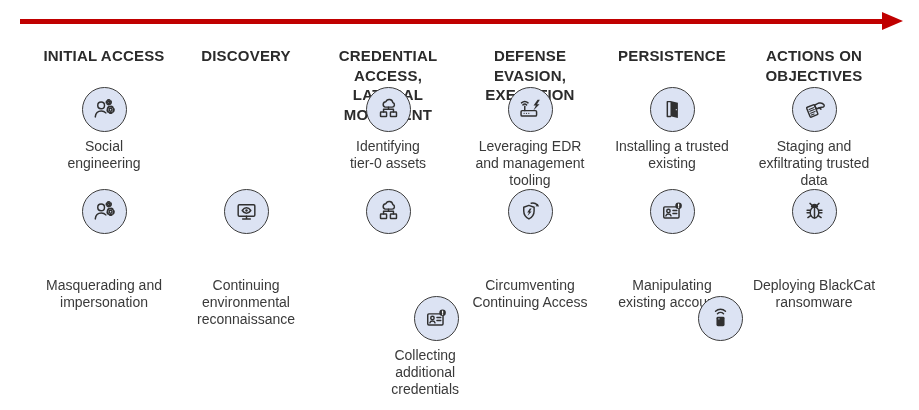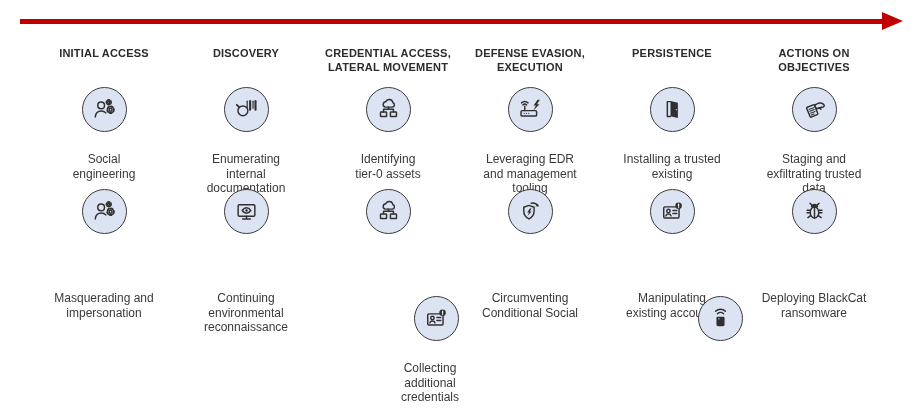--- a/index.html
+++ b/index.html
@@ -21,39 +21,39 @@
     border-bottom:9.5px solid transparent;
     border-left:21px solid #c00000;
   }
   .columns {
     position:absolute; left:33px; top:46px;
     display:grid;
     grid-template-columns:repeat(6,142px);
   }
   .column { position:relative; height:362px; text-align:center; }
   .stage-header {
-    font-size:11px; font-weight:bold; color:#2b2b2b;
+    font-size:15px; font-weight:bold; color:#2b2b2b;
     line-height:1.3; letter-spacing:.2px; white-space:pre-line;
   }
   .item {
     position:absolute; left:0; width:142px;
     display:flex; flex-direction:column; align-items:center;
   }
   .item.row-1 { top:41px; }
   .item.row-2 { top:143px;gap:37px; }
   .item.row-3 { top:250px;align-items:flex-end; }
   .icon-circle {
     width:45px; height:45px; border-radius:50%;
     border:1.6px solid #3c3c3c;
     display:flex; align-items:center; justify-content:center;
     box-sizing:border-box;
   }
   .icon-circle svg { display:block; }
   .item-label {
-    margin-top:20px; font-size:12px; color:#3a3a3a;
+    margin-top:6px; font-size:14px; color:#3a3a3a;
     line-height:1.22; white-space:pre-line;
   }
 </style>
 </head>
 <body>
 
 <div class="arrow-line" style="background: rgb(192, 0, 0);"></div>
 <div class="arrow-head" style="border-left-color: rgb(192, 0, 0);"></div>
 <div class="columns">
     <div class="column">
@@ -82,35 +82,20 @@
             <circle cx="17.4" cy="12.2" r="1.3"></circle>
             <circle cx="17.4" cy="12.2" r="2.9" stroke-width="1.7" stroke-dasharray="1.9 1.5"></circle>
           </svg>
         </div>
         <div class="item-label">Masquerading and
 impersonation</div>
       </div>
     </div>
     <div class="column">
       <div class="stage-header">DISCOVERY</div>
-      <div class="item row-1">
-        <div class="icon-circle" style="background: rgb(220, 227, 243);">
-          <svg width="27" height="27" viewBox="0 0 24 24" fill="none" stroke="#303030" stroke-width="1.3" stroke-linecap="round" stroke-linejoin="round">
-            <path d="M12.6 4.6 v6.2" stroke-width="1.1"></path>
-            <path d="M15.2 4.6 v7.6" stroke-width="1.9"></path>
-            <path d="M17.8 4.6 v6.2" stroke-width="1.1"></path>
-            <path d="M20 4.6 v7.6" stroke-width="1.9"></path>
-            <circle cx="8.8" cy="13.2" r="4.4"></circle>
-            <path d="M5.7 10.1 L3.4 7.8" stroke-width="1.6"></path>
-          </svg>
-        </div>
-        <div class="item-label">Enumerating
-internal
-documentation</div>
-      </div>
       <div class="item row-2">
         <div class="icon-circle" style="background: rgb(220, 227, 243);">
           <svg width="27" height="27" viewBox="0 0 24 24" fill="none" stroke="#303030" stroke-width="1.3" stroke-linecap="round" stroke-linejoin="round">
             <rect x="4.6" y="6" width="14.8" height="10.2" rx="1.1"></rect>
             <path d="M12 16.2 v2 M8.6 18.7 h6.8"></path>
             <path d="M8.2 11.1 c1.1-1.7 2.4-2.5 3.8-2.5 s2.7 .8 3.8 2.5 c-1.1 1.7-2.4 2.5-3.8 2.5 s-2.7-.8-3.8-2.5 z"></path>
             <circle cx="12" cy="11.1" r="1.1" fill="#303030" stroke="none"></circle>
           </svg>
         </div>
         <div class="item-label">Continuing
@@ -183,21 +168,21 @@
       <div class="item row-2">
         <div class="icon-circle" style="background: rgb(220, 227, 243);">
           <svg width="27" height="27" viewBox="0 0 24 24" fill="none" stroke="#303030" stroke-width="1.3" stroke-linecap="round" stroke-linejoin="round">
             <path d="M10.6 6.6 L6 8.2 v3.4 c0 3.7 2 5.7 4.6 7 c2.6-1.3 4.6-3.3 4.6-7 V8.2 Z"></path>
             <path d="M11.4 9.4 l-2.3 3.4 h1.6 l-1.4 3.1 l3.7-4 h-1.6 l1.6-2.5 z" fill="#303030" stroke="none"></path>
             <path d="M12.6 4.6 a5.6 5.6 0 0 1 5.4 1.5"></path>
             <path d="M19.6 7.6 l-3.2-.3 2.1-2.2 z" fill="#303030" stroke="none"></path>
           </svg>
         </div>
         <div class="item-label">Circumventing
-Conditional Social</div>
+Continuing Access</div>
       </div>
     </div>
     <div class="column">
       <div class="stage-header">PERSISTENCE</div>
       <div class="item row-1">
         <div class="icon-circle" style="background: rgb(220, 227, 243);">
           <svg width="27" height="27" viewBox="0 0 24 24" fill="none" stroke="#303030" stroke-width="1.3" stroke-linecap="round" stroke-linejoin="round">
             <path d="M10.2 5 H7.4 V18.2 H10.2"></path>
             <path d="M10.2 4.4 L16.8 5.9 V19.6 L10.2 18.1 Z" fill="#303030" stroke="none"></path>
             <circle cx="15.4" cy="12.2" r=".55" fill="#dce3f3" stroke="none"></circle>

